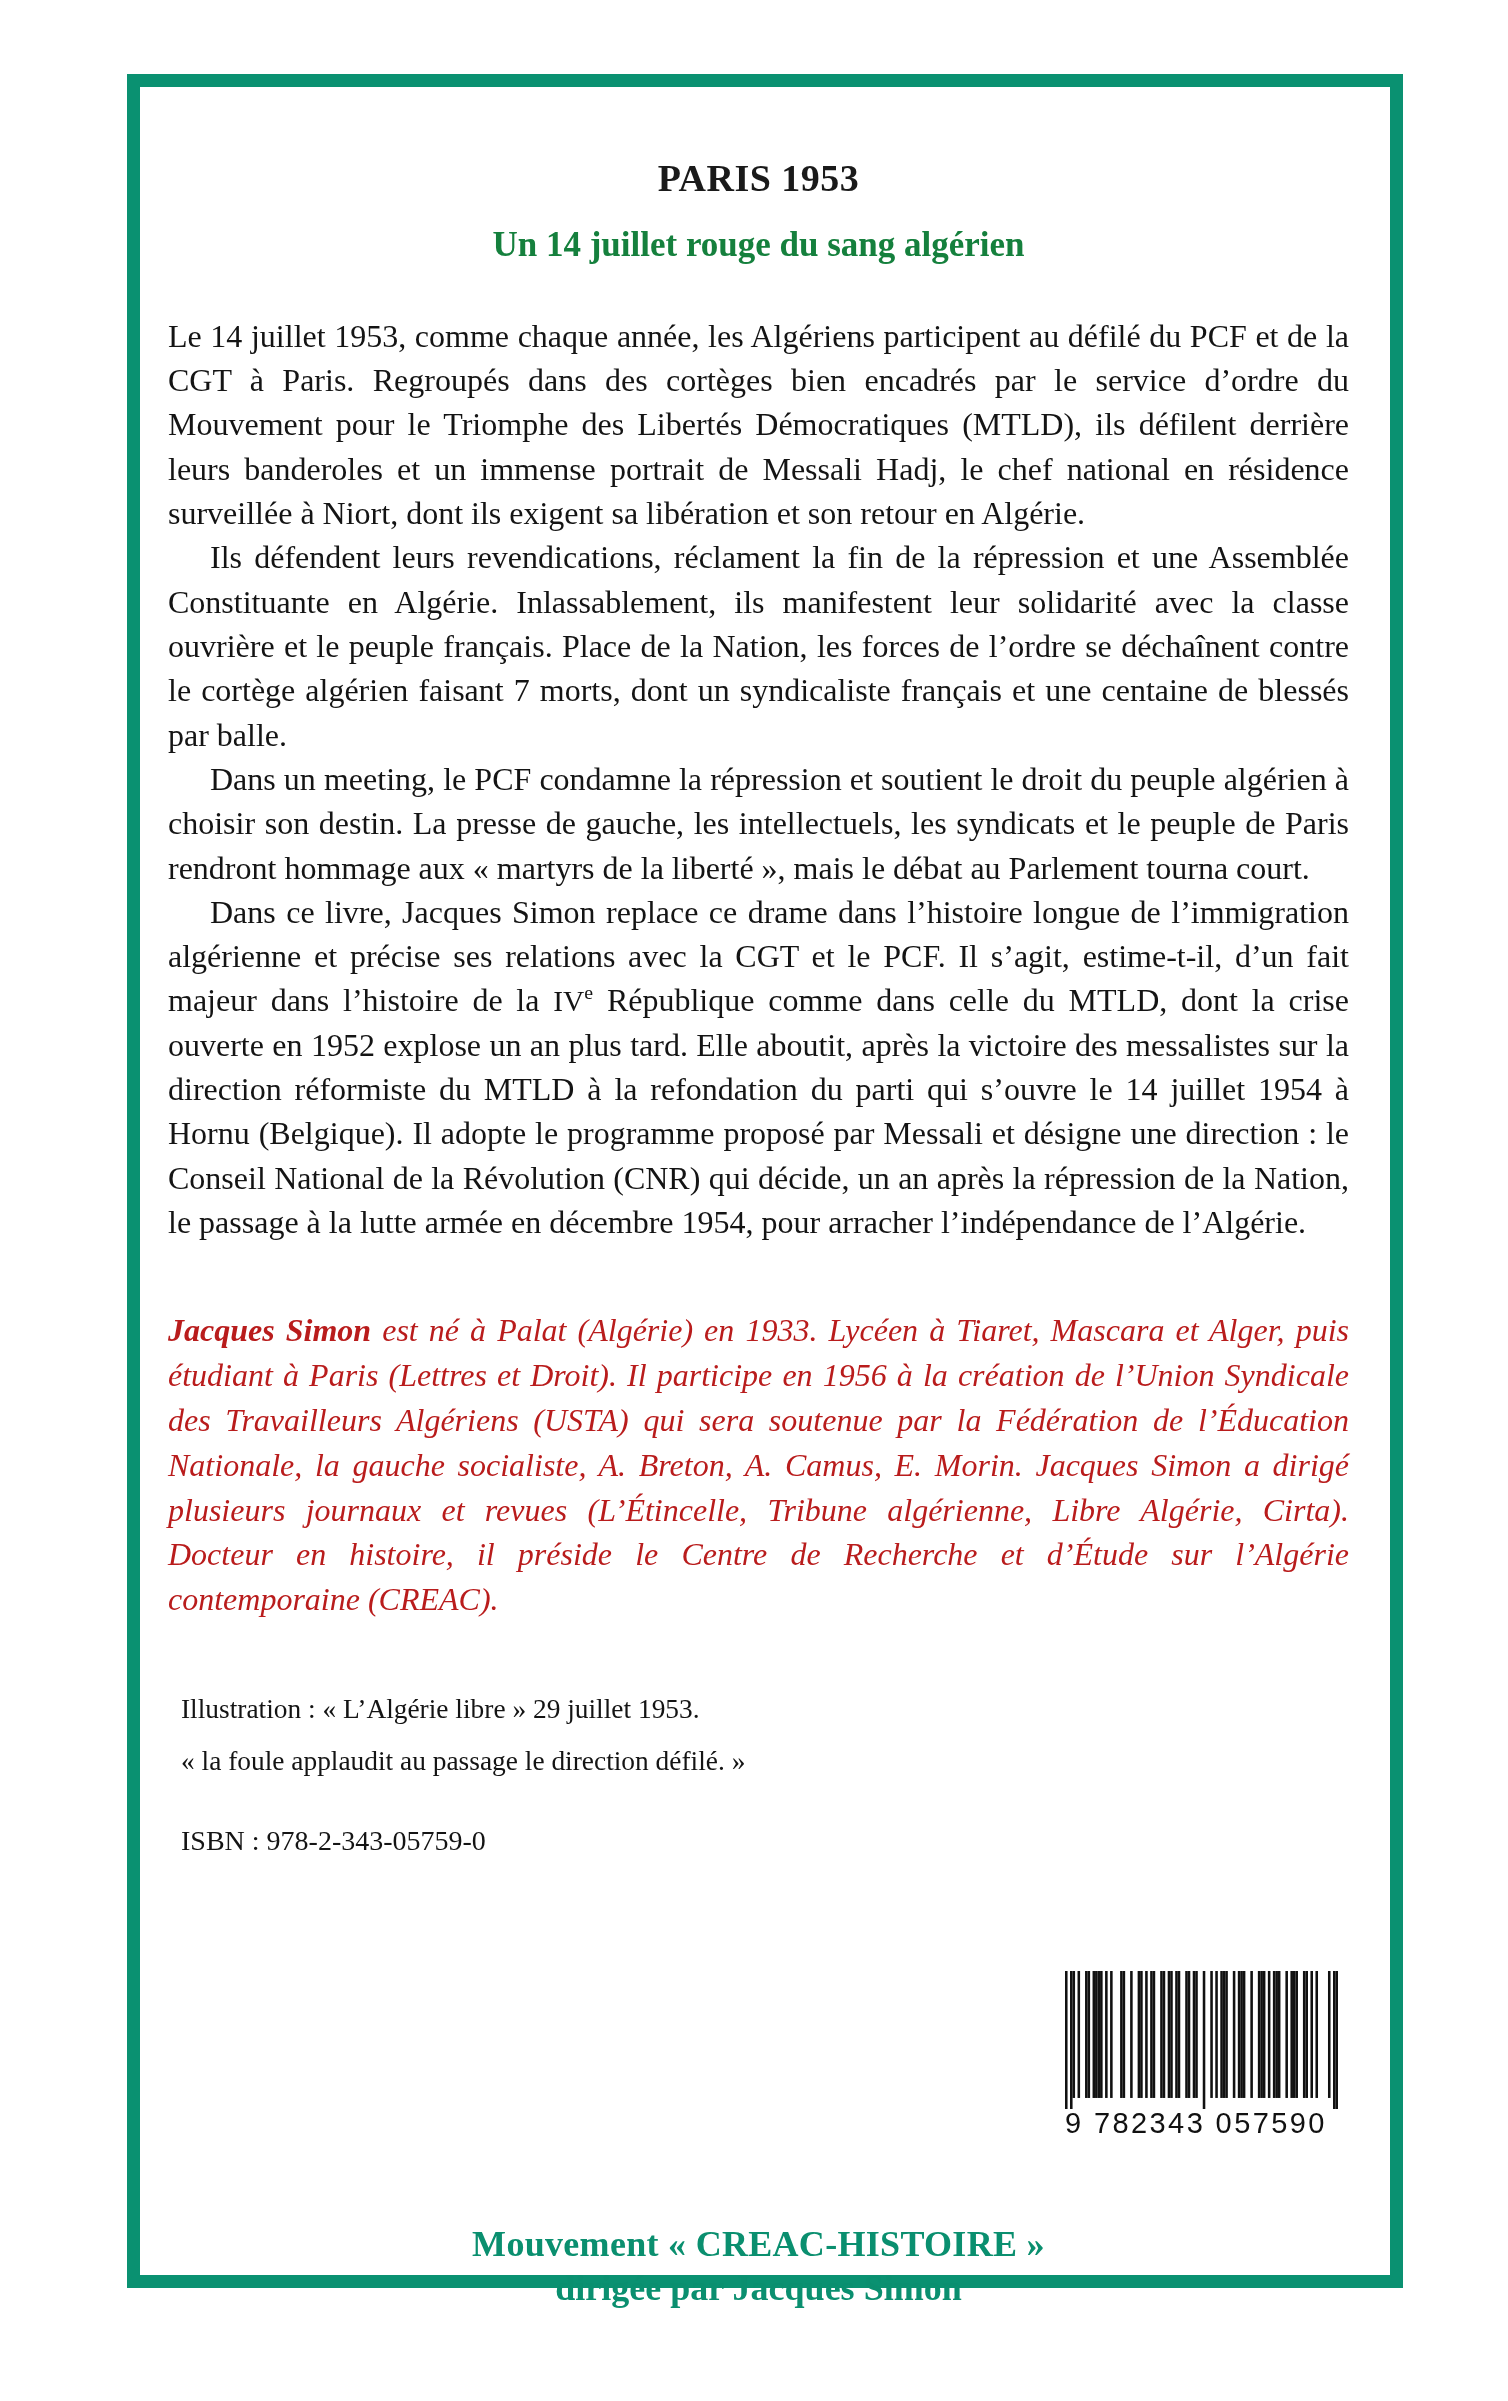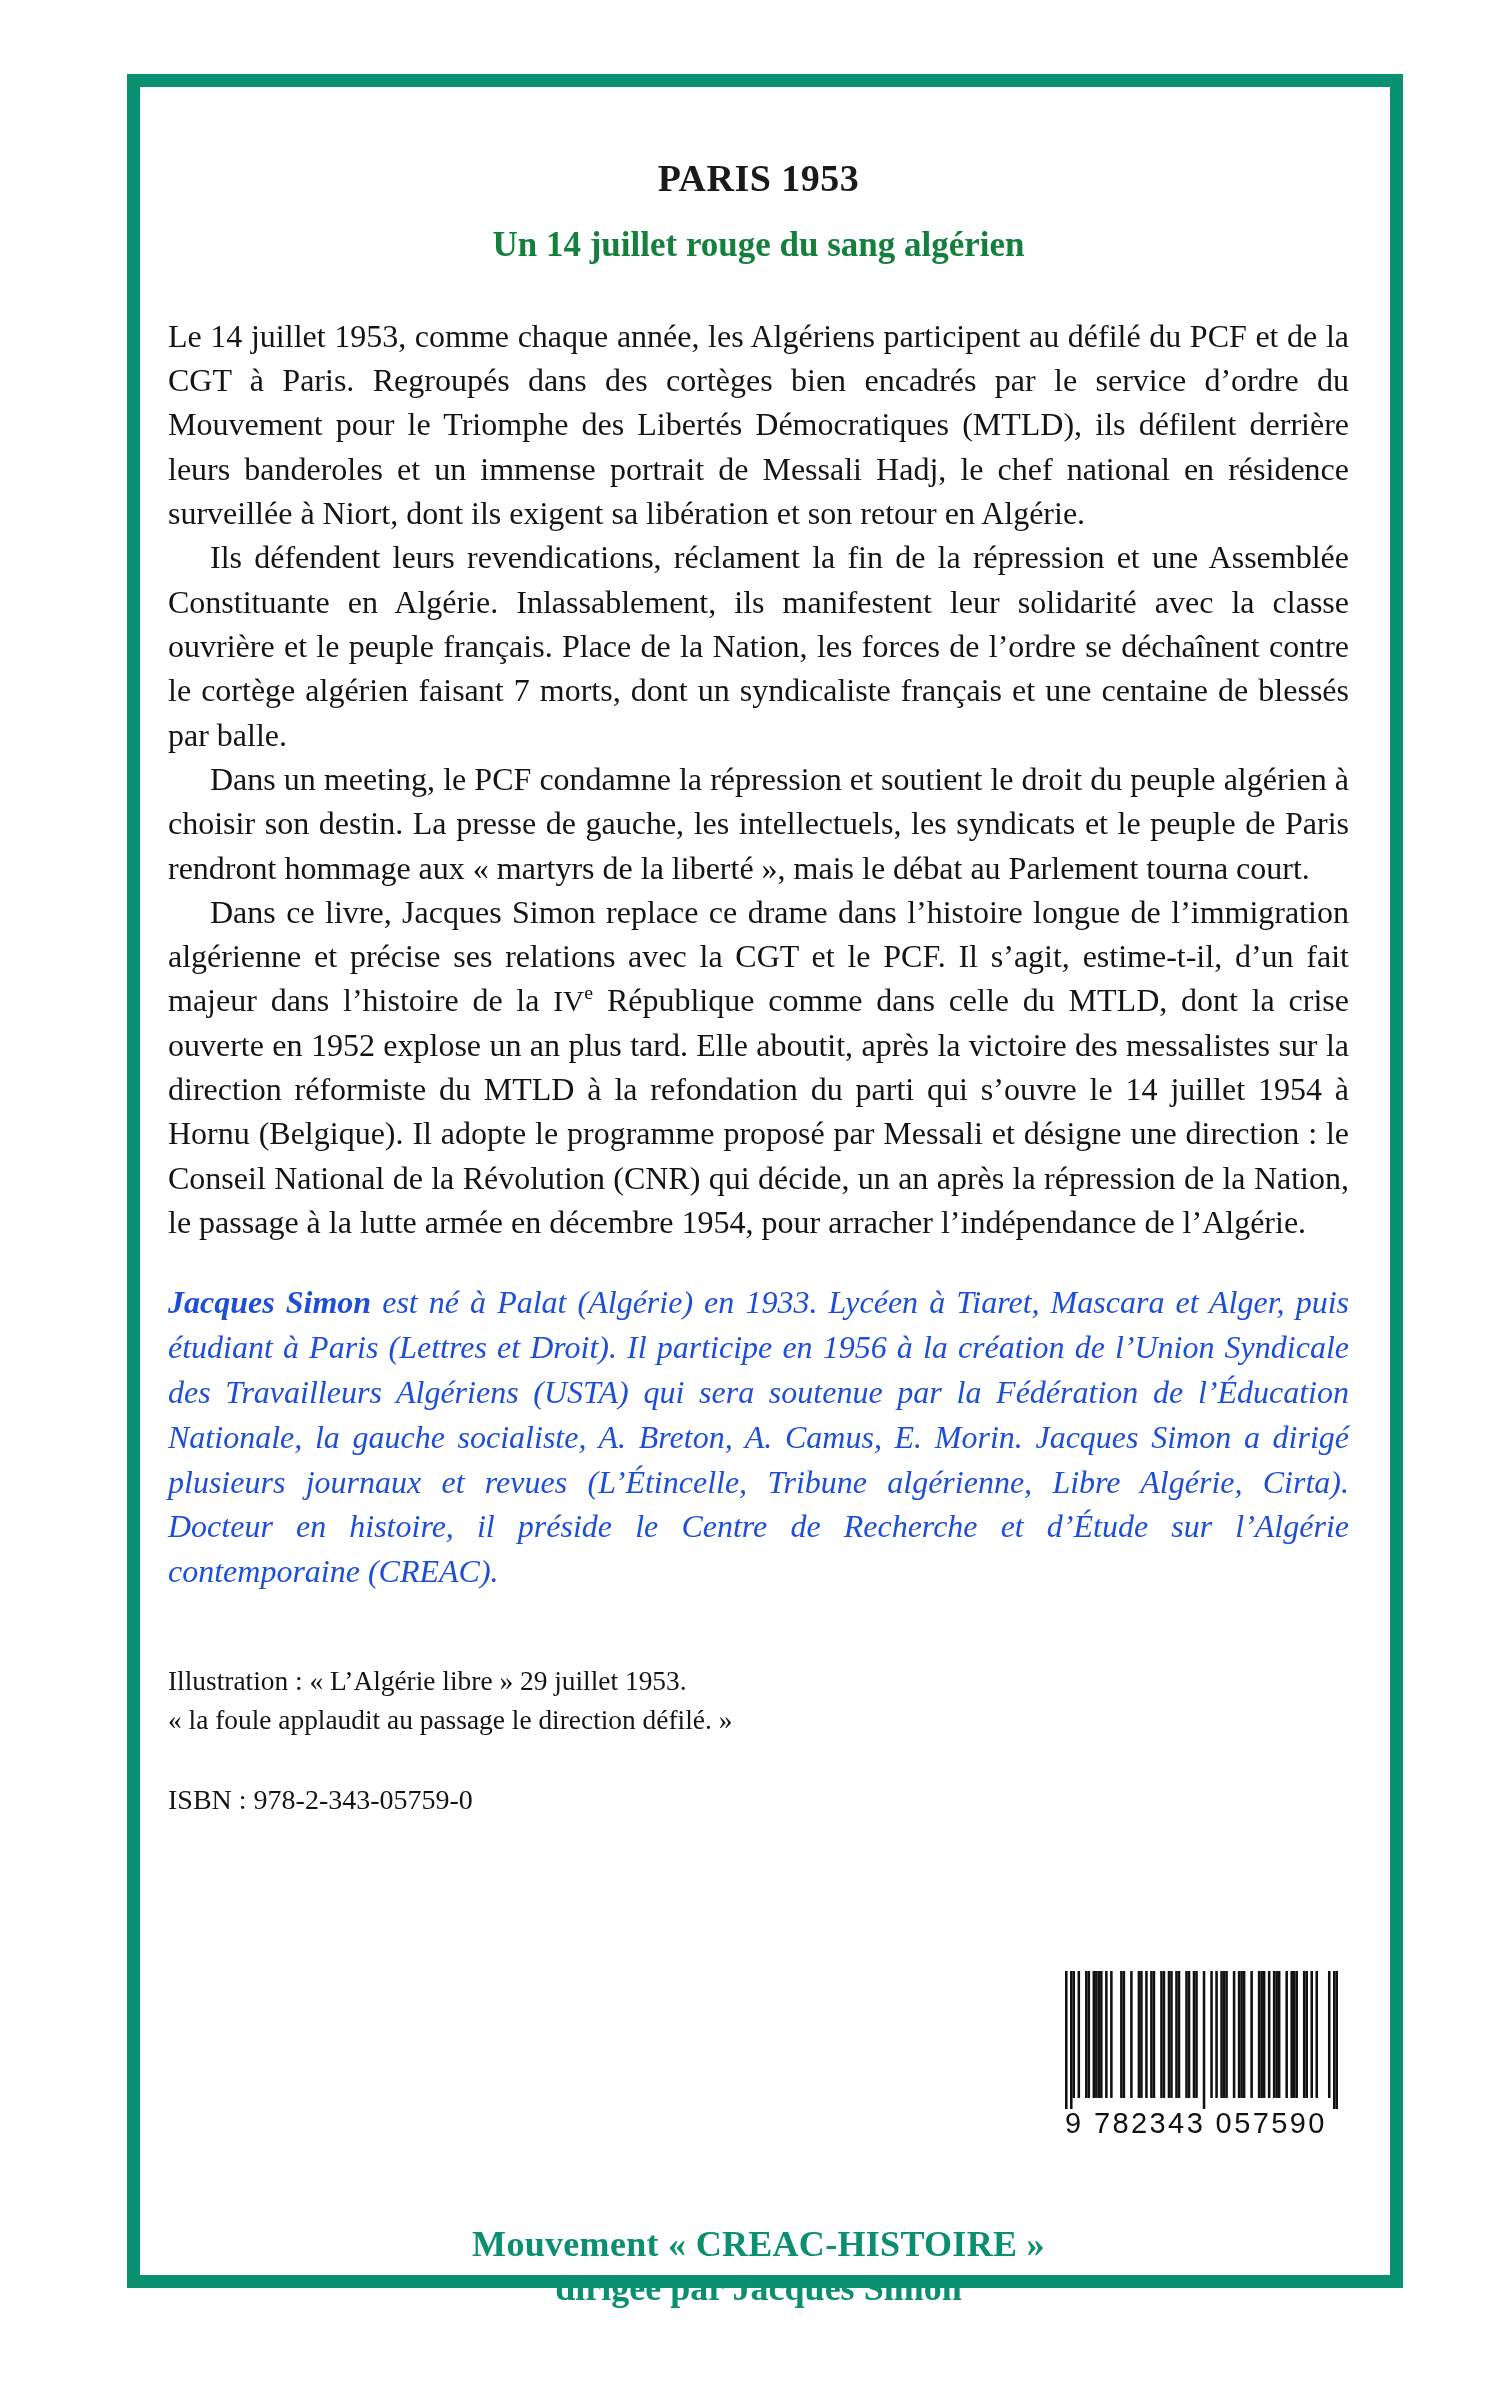--- a/index.html
+++ b/index.html
@@ -83,43 +83,43 @@
     font-size: 0.92em;
   }
   sup.ord {
     font-size: 0.62em;
     vertical-align: super;
     line-height: 0;
   }
 
   
   .bio-block {
-    margin-top: 36px;
+    margin-top: 64px;
     font-size: 32px;
     line-height: 1.4;
     font-style: italic;
-    color: #1d4ed8;
+    color: #b91c1c;
     text-align: justify;
     text-justify: inter-word;
   }
   .bio-block p { margin: 0; text-indent: 0; }
   .bio-name {
     font-weight: bold;
     font-style: italic;
   }
 
   
   .meta-block {
     margin-top: 68px;
     font-size: 27.4px;
     line-height: 1.42;
     color: #141414;
     text-align: left;
   }
-  .meta-block p { margin: 0; }
+  .meta-block p { margin: 13px; }
   .meta-isbn {
     margin-top: 40px !important;
     font-size: 28px;
   }
   .meta-price {
     margin-top: 21px !important;
     font-size: 32px;
   }
 
   

